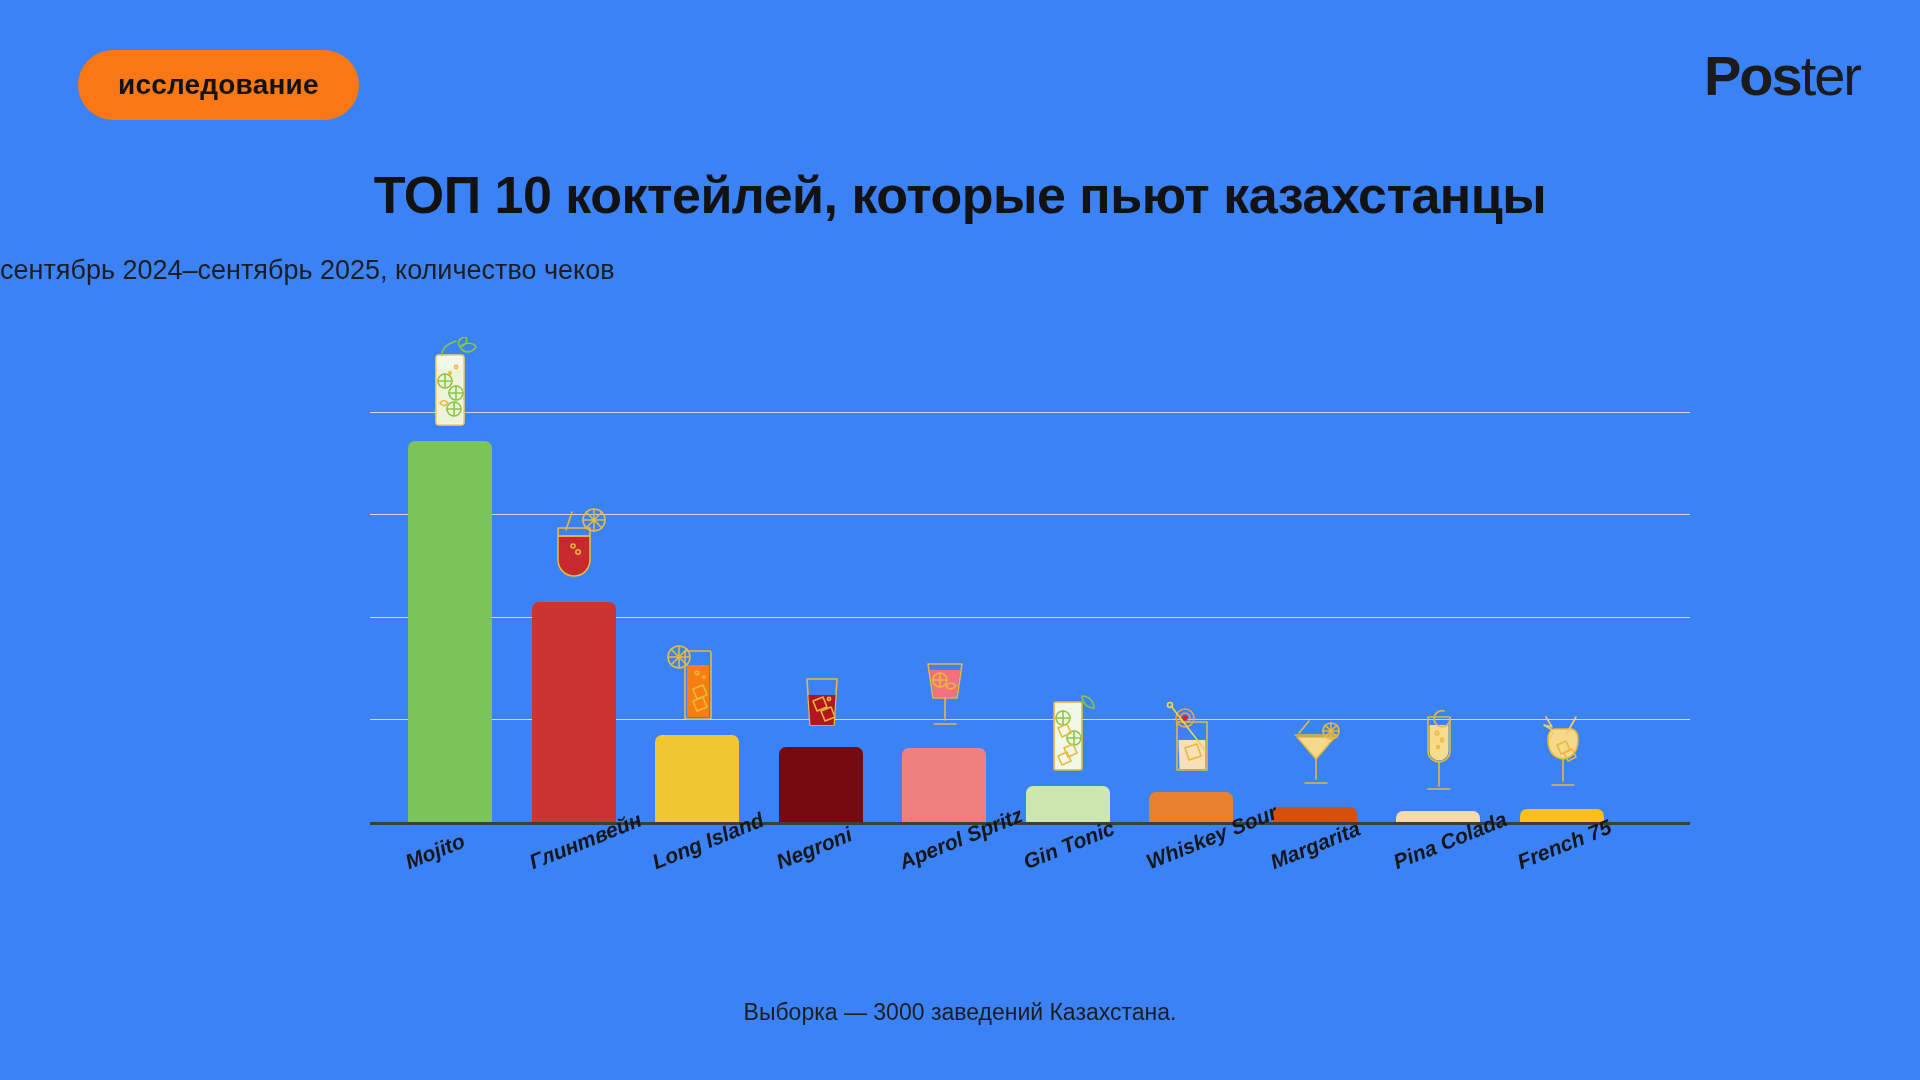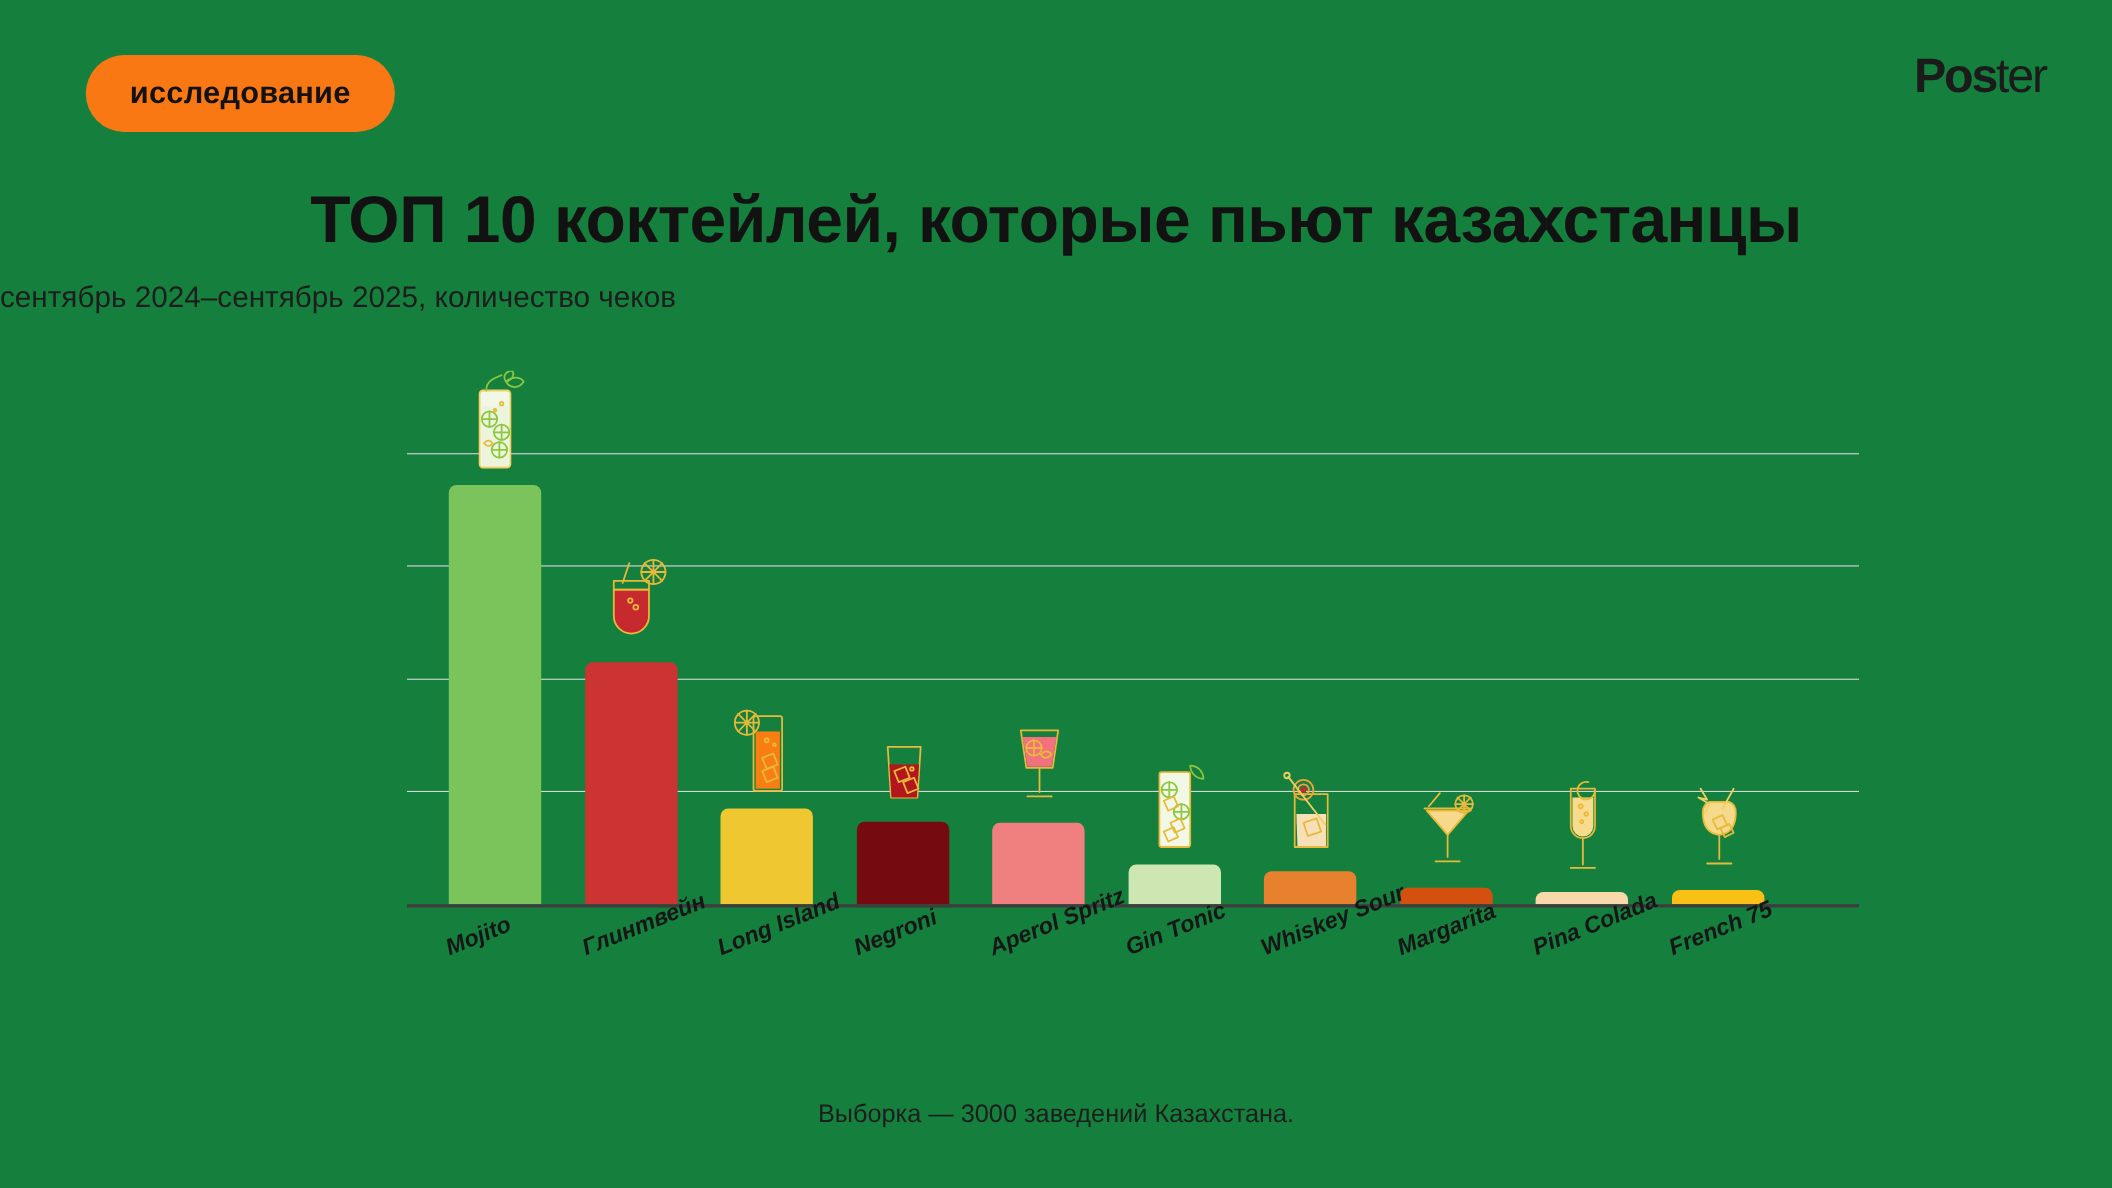--- a/index.html
+++ b/index.html
@@ -2,41 +2,41 @@
 <html><head>
 <meta charset="utf-8">
 <style>
   * { box-sizing: border-box; margin: 0; padding: 0; }
   html, body {
     width: 1920px; height: 1080px;
     background: #ffffff;
     font-family: "Liberation Sans", sans-serif;
     overflow: hidden;
   }
-  .page { position: relative; width: 1920px; height: 1080px; background: #15803d; }
+  .page { position: relative; width: 1920px; height: 1080px; background: #3b82f6; }
 
   
   .badge {
     position: absolute; left: 78px; top: 50px;
     height: 70px; padding: 0 40px;
     background: #FA7814; border-radius: 36px;
     display: flex; align-items: center; justify-content: center;
     color: #121212; font-size: 28px; font-weight: 700; letter-spacing: .2px;
   }
   .logo {
     position: absolute; right: 60px; top: 48px;
-    font-size: 44px; line-height: 1; color: #1b1b1b; letter-spacing: -2px;
+    font-size: 56px; line-height: 1; color: #1b1b1b; letter-spacing: -2px;
   }
   .logo .b { font-weight: 700; }
   .logo .l { font-weight: 300; }
 
   
   .title {
     position: absolute; left: 0; right: 0; top: 165px;
-    text-align: center; font-size: 60px; font-weight: 700;
+    text-align: center; font-size: 52px; font-weight: 700;
     color: #121212; letter-spacing: -.5px;
   }
   .subtitle {
     position: absolute; left: 0; right: 0; top: 255px;
     text-align: left; font-size: 27px; font-weight: 400; color: #1d1d1d;
   }
 
   
   .chart {
     position: absolute; left: 370px; top: 340px;

